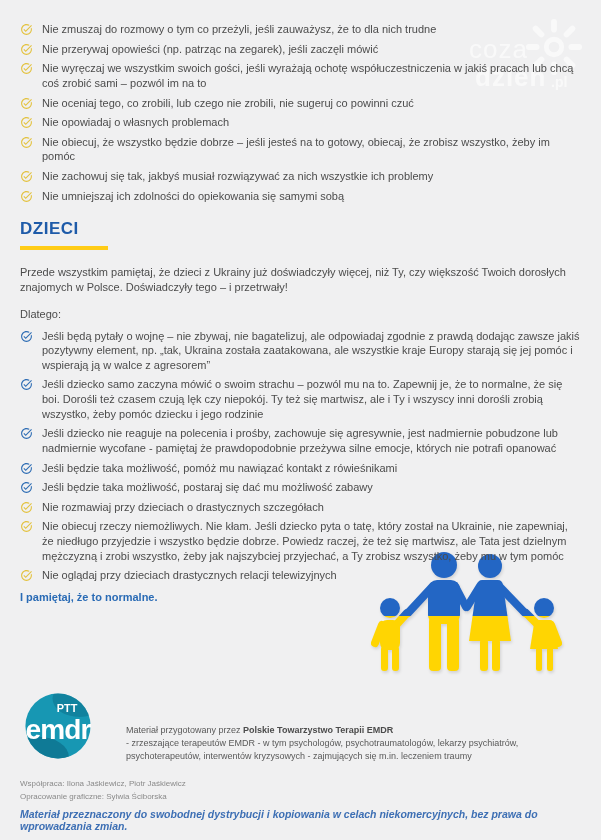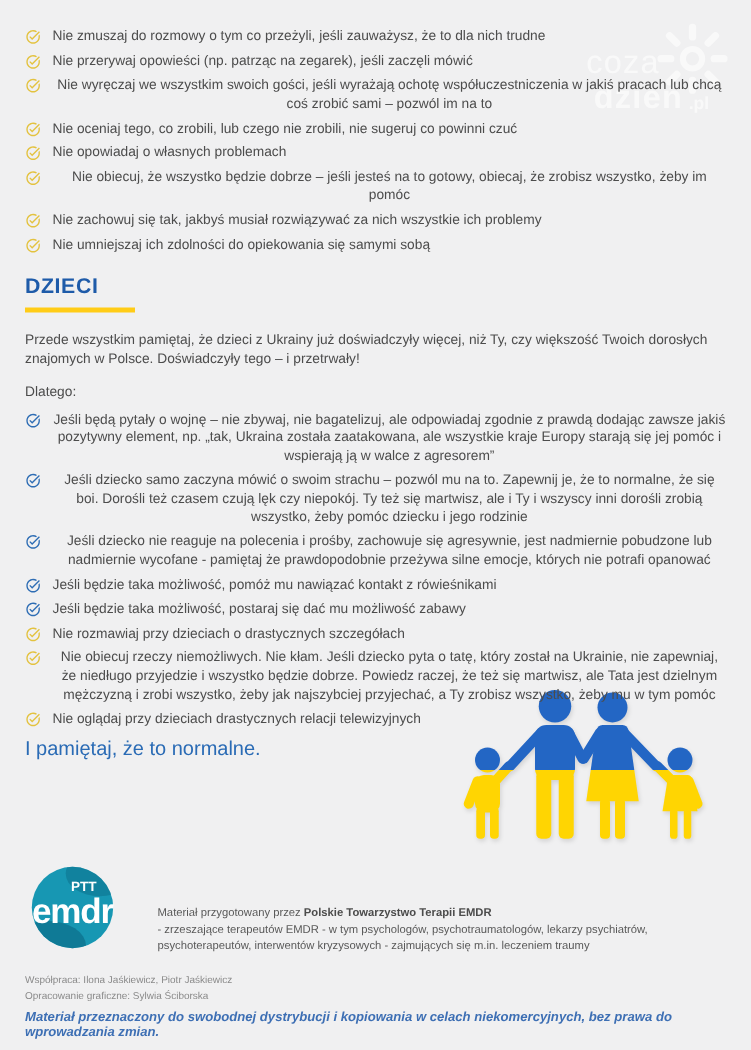--- a/index.html
+++ b/index.html
@@ -15,38 +15,38 @@
   .watermark {
     position:absolute; top:18px; right:6px; width:130px; height:90px;
     z-index:1; color:#FFFFFF; opacity:.6; pointer-events:none;
   }
   .wm-word1 { position:absolute; left:4px; top:16px; font-size:26px; font-weight:normal; letter-spacing:1px; }
   .wm-word2 { position:absolute; left:10px; top:44px; font-size:26px; font-weight:bold; letter-spacing:1px; }
   .wm-suffix { position:absolute; left:86px; top:56px; font-size:14px; font-weight:bold; }
   .wm-sun { position:absolute; right:12px; top:0; width:58px; height:58px; }
 
   
-  .check-list { list-style:none;text-align:center; }
+  .check-list { list-style:none; }
   .check-item { display:flex; gap:9px; margin-bottom:5px; font-size:11px; line-height:1.33; }
   .check-icon { flex:0 0 13px; }
   .check-icon svg { width:13px; height:13px; margin-top:1px; display:block; }
   .check-item.dont .check-icon { color:#E3C23F; }
   .check-item.do  .check-icon { color:#2E6DB4; }
   .check-text { display:block; max-width:545px; }
 
   
   .section-title { margin-top:16px; font-size:17px; font-weight:bold; color:#1E5BA9; letter-spacing:.5px; }
   .title-underline { margin-top:7px; width:88px; height:3.5px; background:#FFCC17; }
 
   .para { margin-top:15px; font-size:11px; line-height:1.4; max-width:560px; }
   .lead-in { margin-top:12px; font-size:11px; }
   .children-list { margin-top:9px; }
 
   .closing { margin-top:10px; font-size:11px; line-height:1.4; max-width:348px; }
-  .closing-emphasis { margin-top:8px; font-size:16px; font-weight:normal; color:#2A6BB5; }
+  .closing-emphasis { margin-top:8px; font-size:11px; font-weight:bold; color:#2A6BB5; }
 
   
   .family { position:absolute; left:366px; top:551px; width:200px; height:122px; z-index:1;
             filter:drop-shadow(1.5px 2px 1.5px rgba(0,0,0,.12)); }
 
   
   .footer { position:absolute; left:20px; top:688px; right:18px; display:flex; gap:30px; z-index:2; }
   .logo { flex:0 0 76px; width:76px; height:76px; }
   .attribution { margin-top:36px; font-size:9px; line-height:1.45; color:#595959; }
   .attribution b { color:#4C4C4C; }

